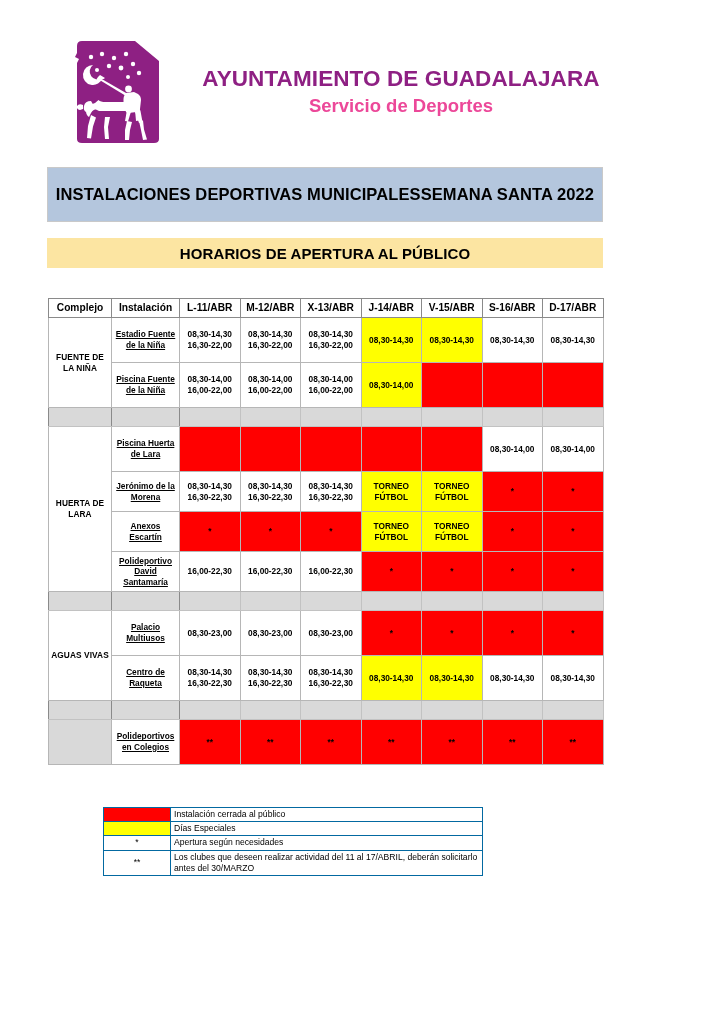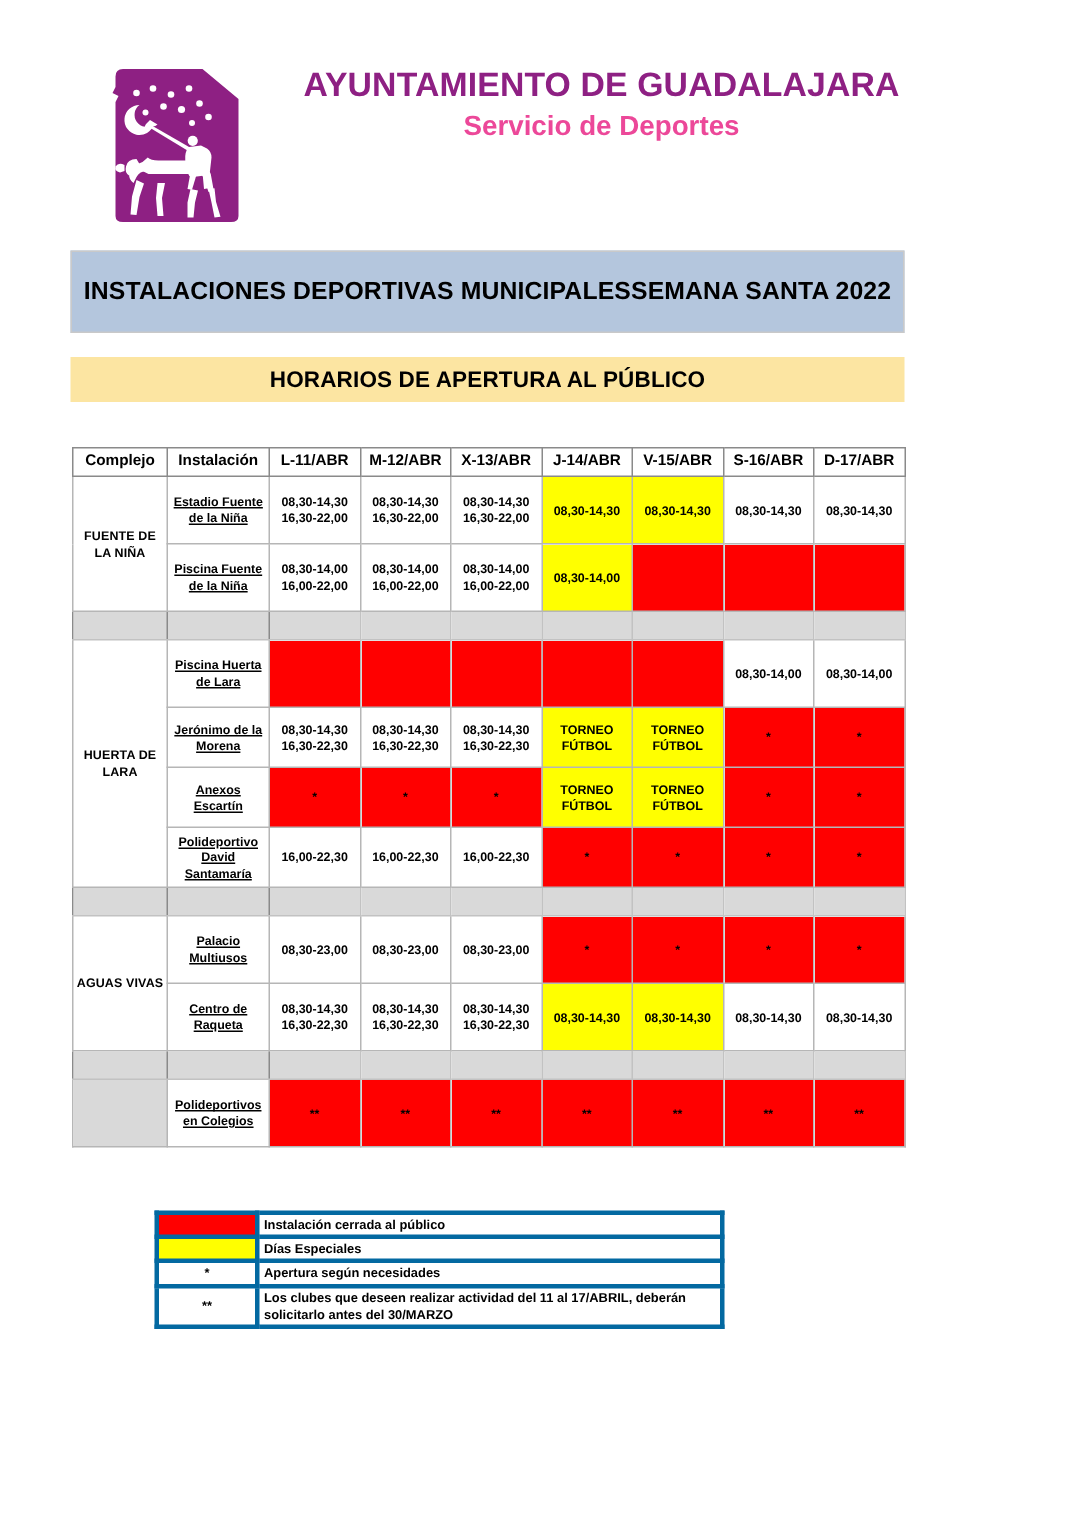--- a/index.html
+++ b/index.html
@@ -14,25 +14,25 @@
     position: relative;
     font-family: "Liberation Sans", sans-serif;
     color: #000000;
     overflow: hidden;
   }
 
   
   .header {
     position: absolute;
     left: 0;
-    top: 44px;
+    top: 32px;
     width: 720px;
     height: 120px;
     display: flex;
-    align-items: flex-start;
+    align-items: center;
   }
   .logo-wrap {
     width: 110px;
     margin-left: 62px;
     display: flex;
     align-items: center;
     justify-content: center;
   }
   .logo-wrap svg { display: block; }
   .org-titles {
@@ -164,23 +164,23 @@
   
   table.legend {
     position: absolute;
     left: 103px;
     top: 807px;
     width: 380px;
     border-collapse: collapse;
     table-layout: fixed;
   }
   table.legend td {
-    border: 3px solid #0369a1;
+    border: 1px solid #0369a1;
     font-size: 8.6px;
-    font-weight: bold;
+    font-weight: normal;
     padding: 1px 3px;
     vertical-align: middle;
     box-sizing: border-box;
     line-height: 1.3;
   }
   col.lg-swatch { width: 67px; }
   td.lg-swatch {
     text-align: center;
     height: 12px;
     font-size: 9px;

